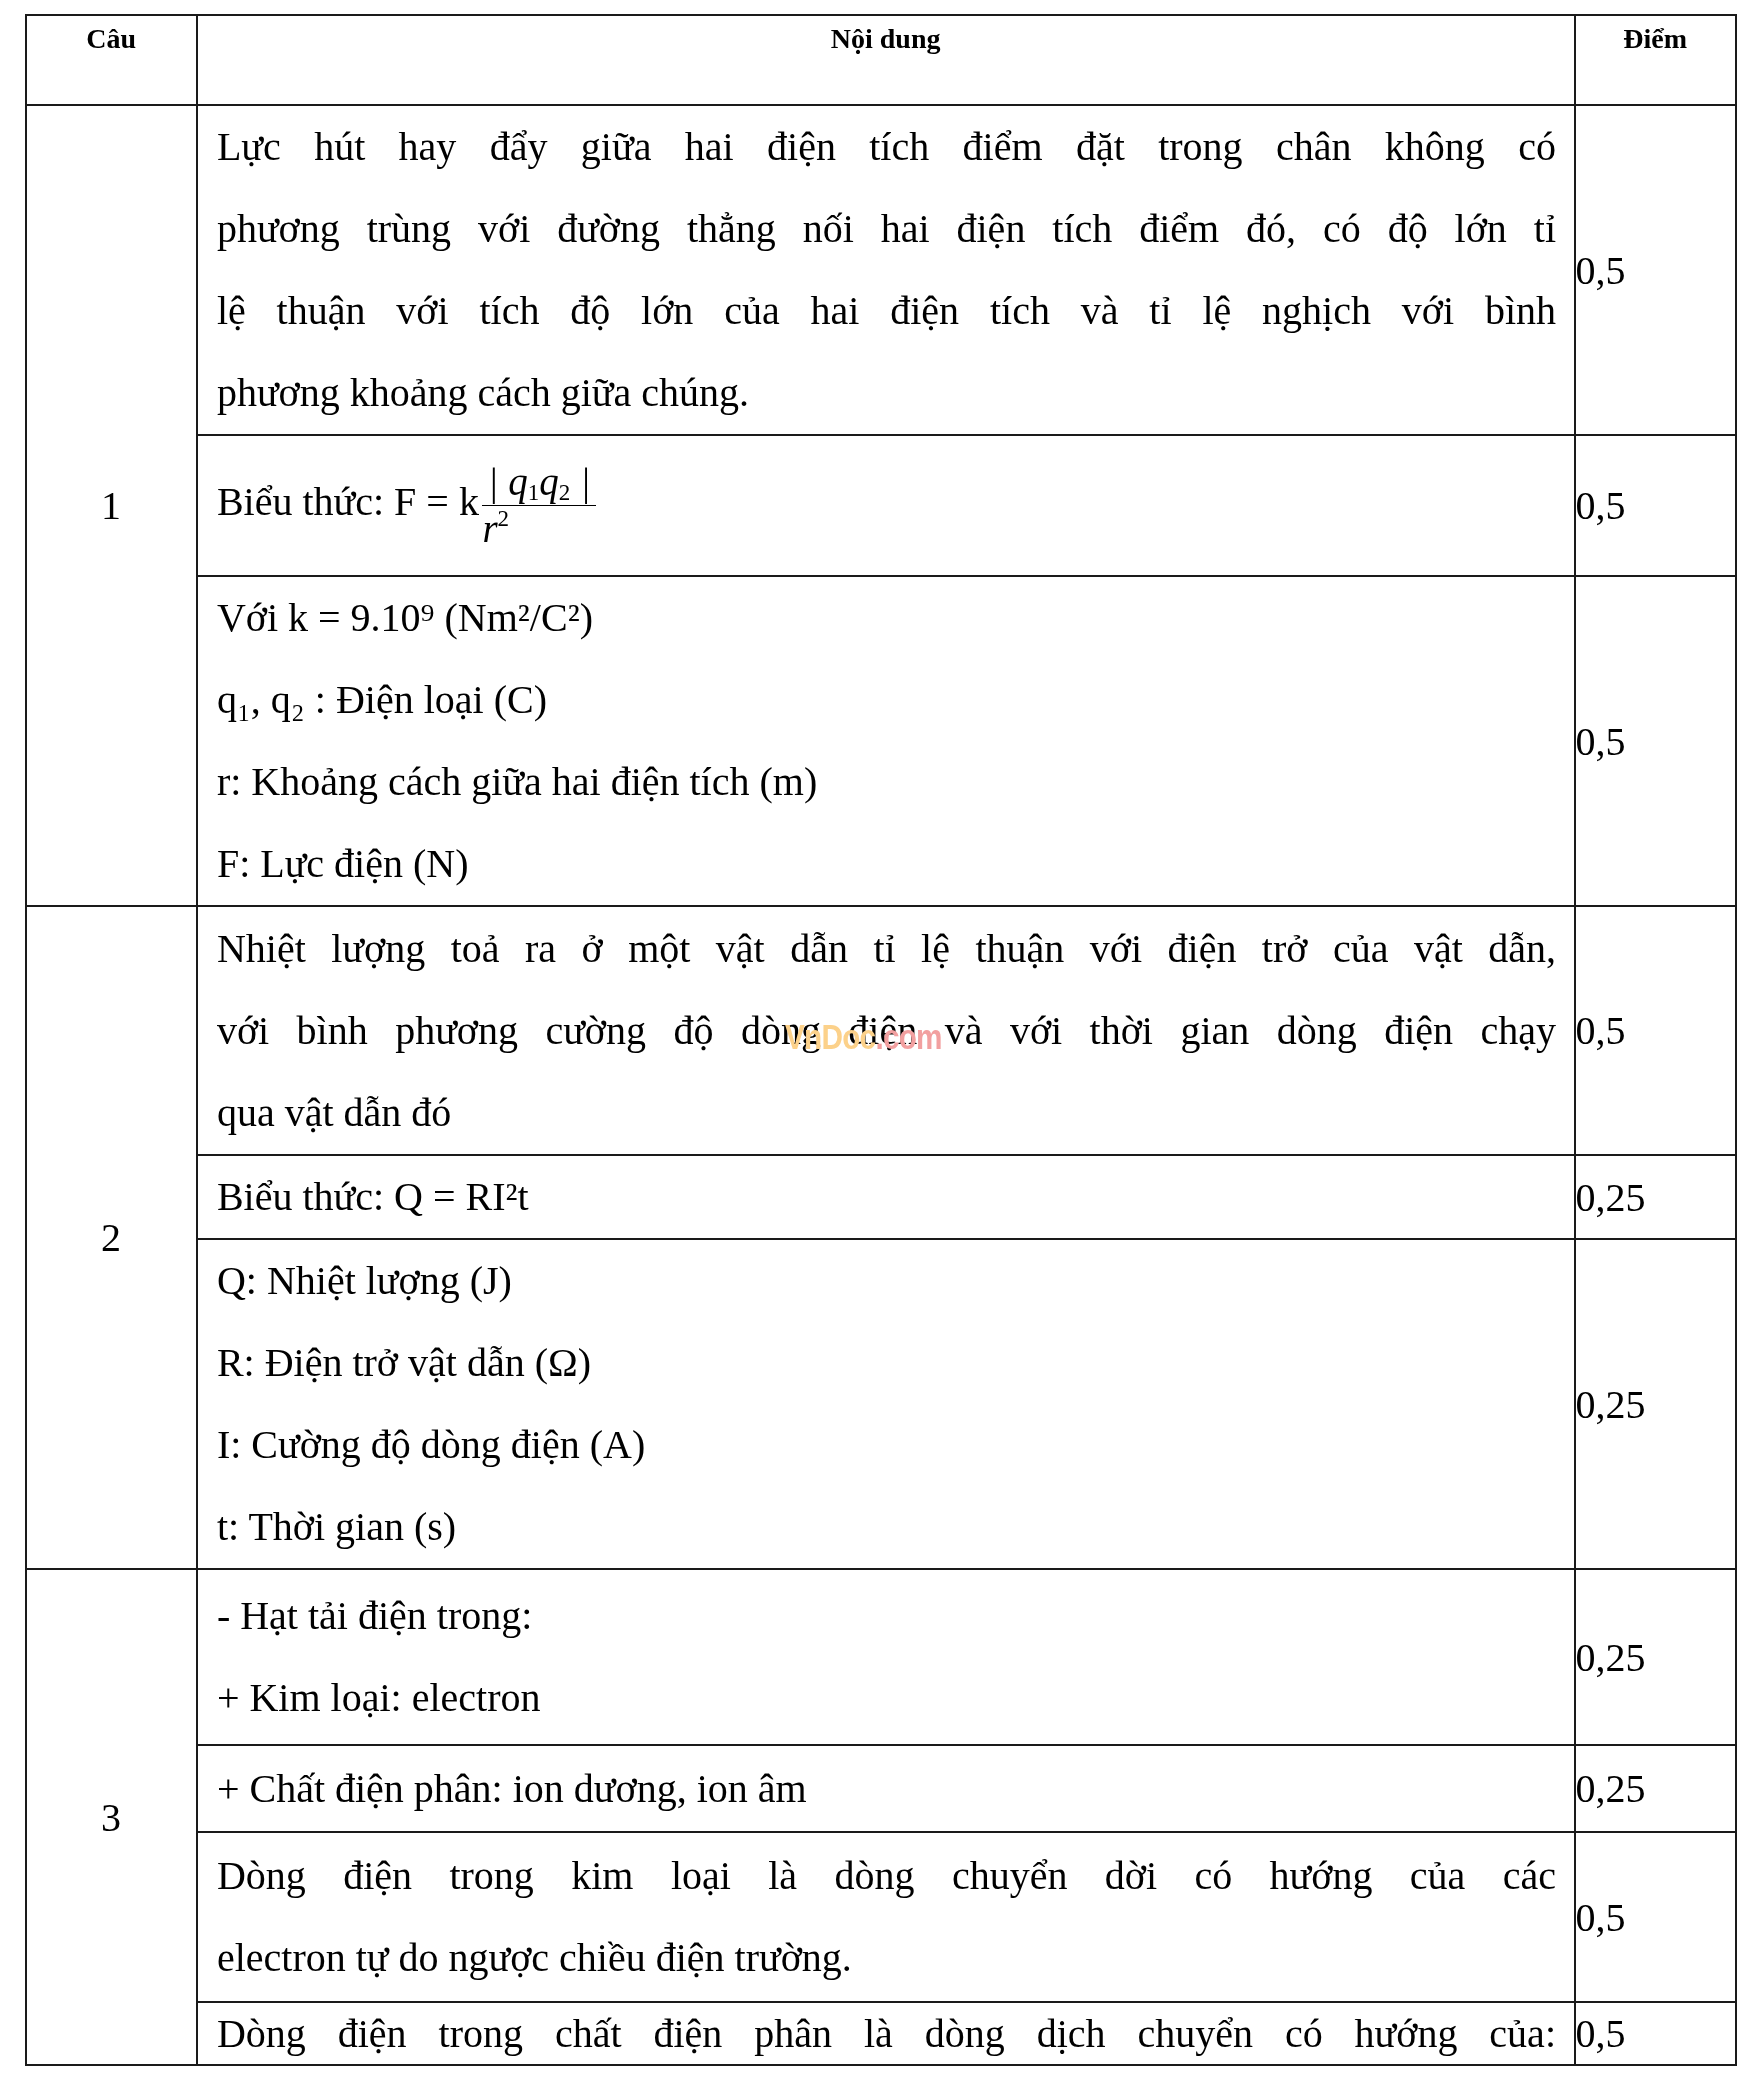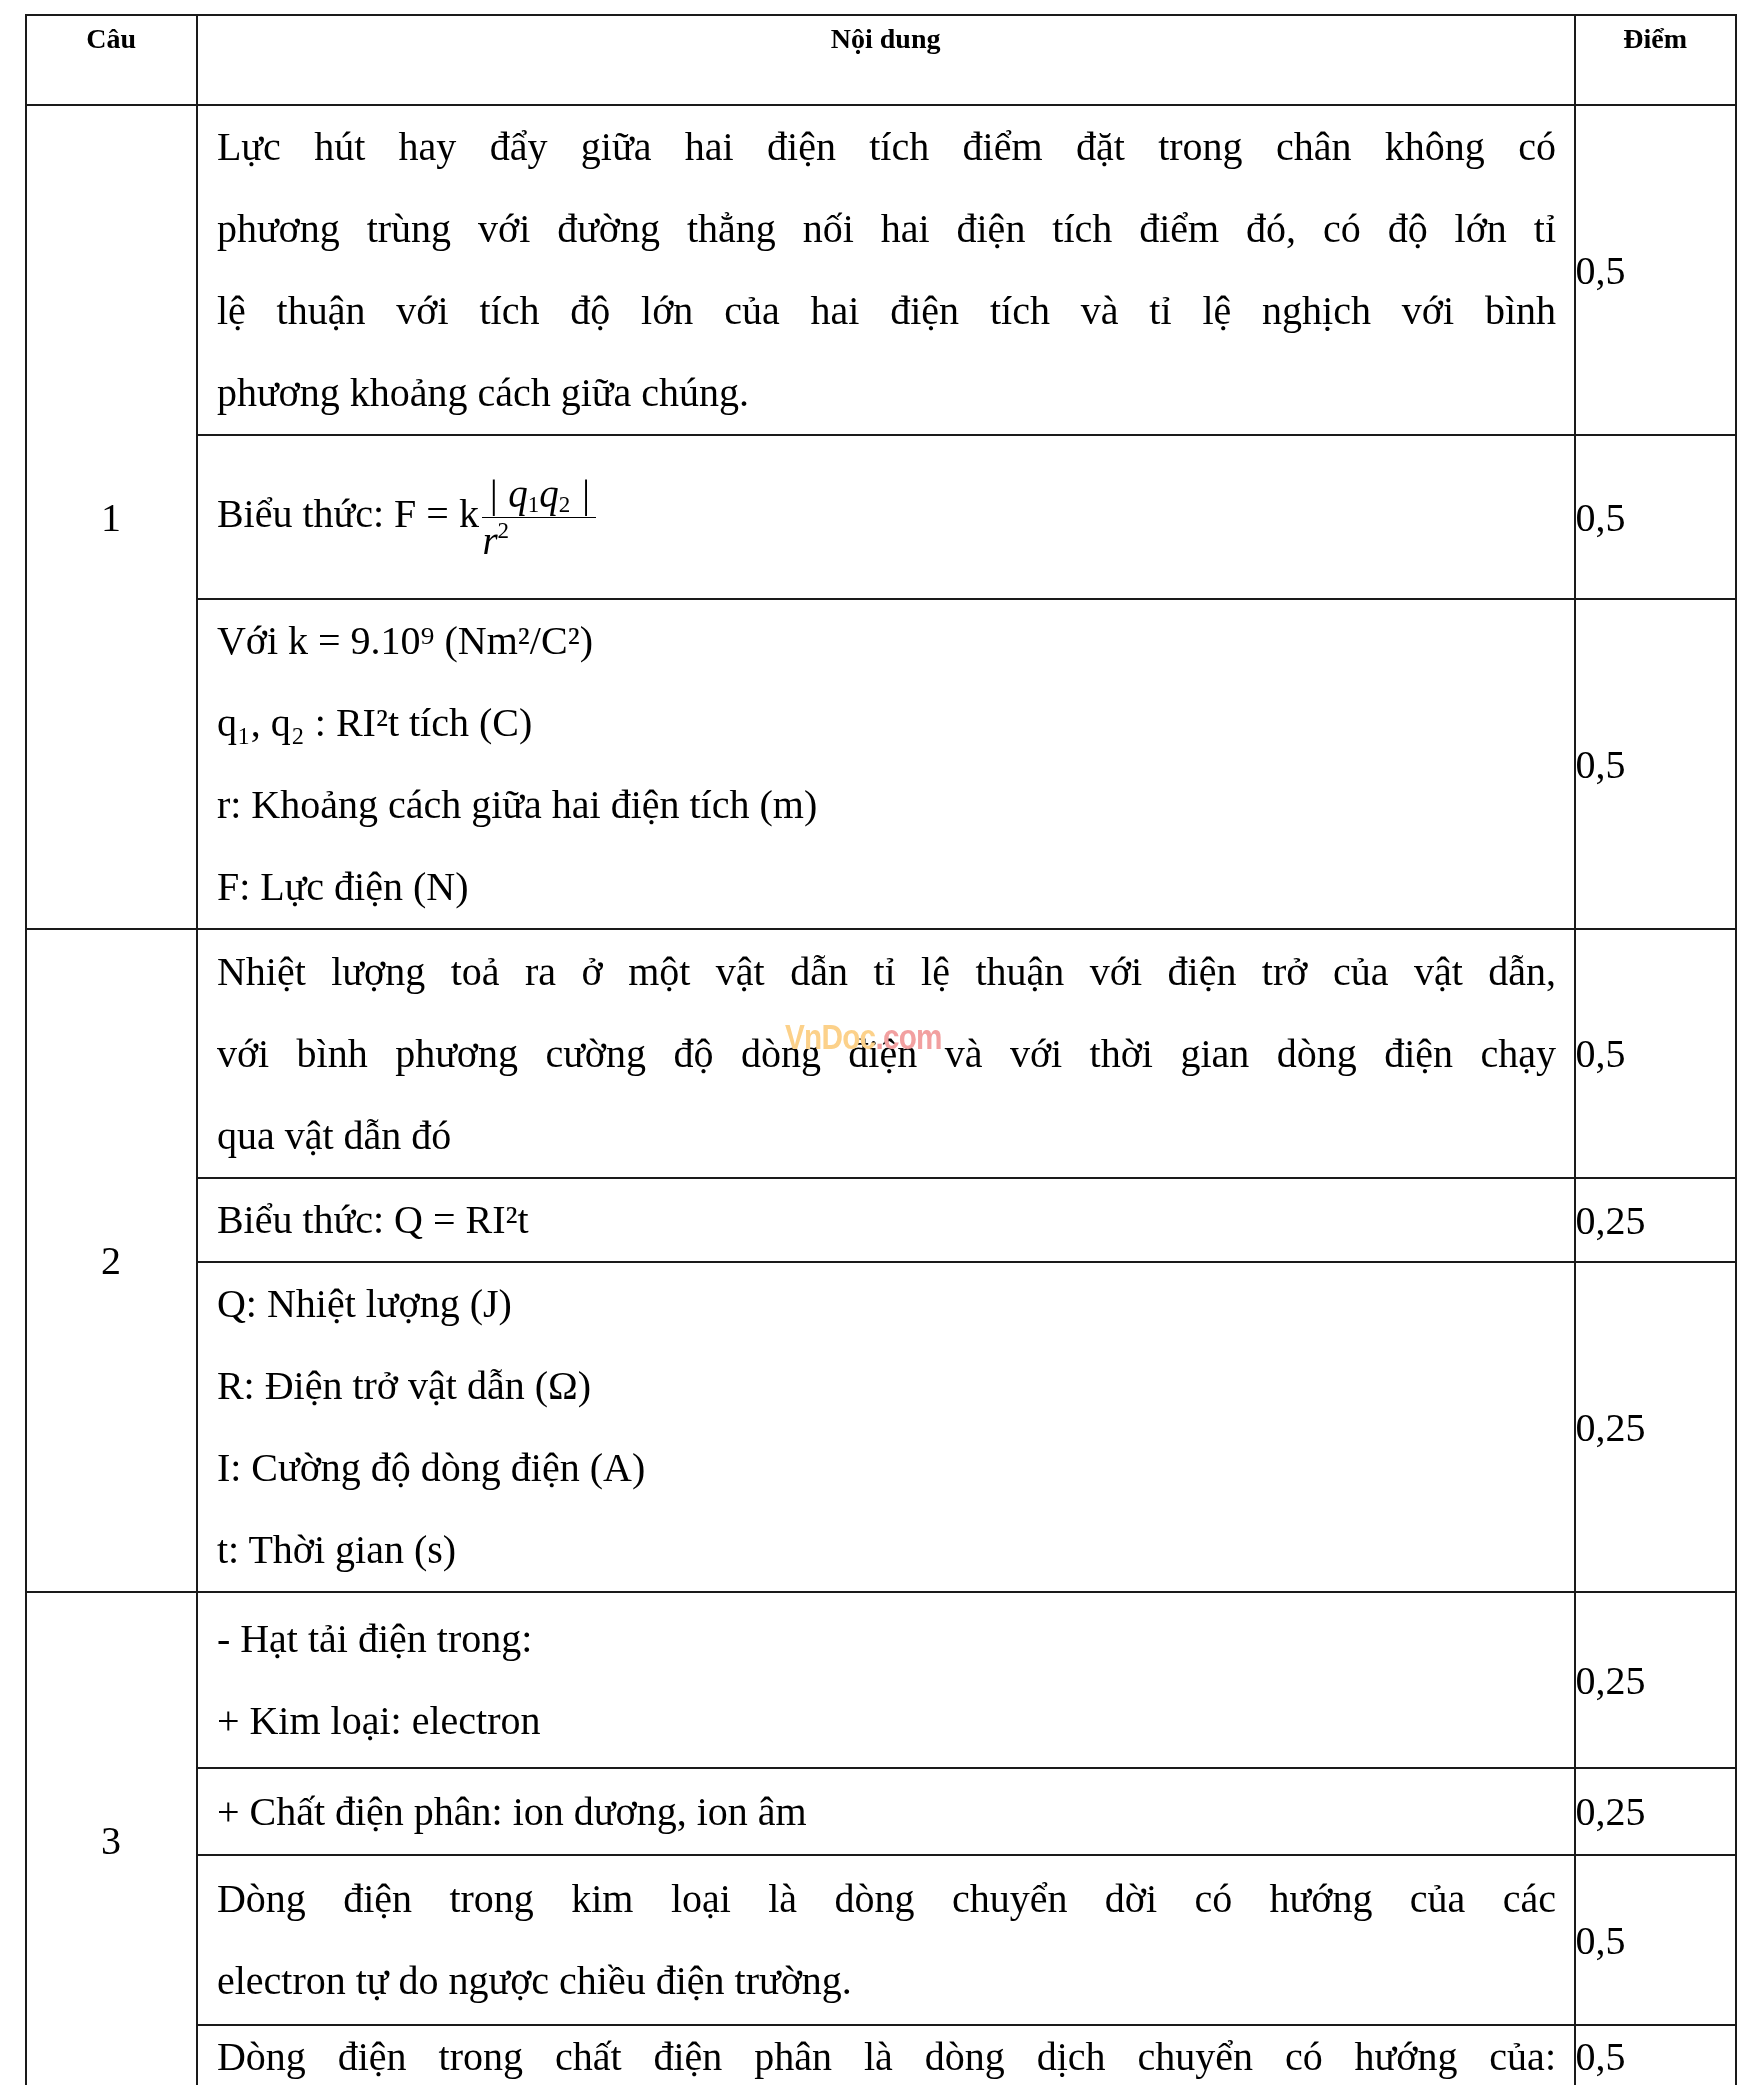--- a/index.html
+++ b/index.html
@@ -44,30 +44,30 @@
   <tr style="height:330px;">
     <td rowspan="3" class="num">1</td>
     <td class="content">
       <div class="line just">Lực hút hay đẩy giữa hai điện tích điểm đặt trong chân không có</div>
       <div class="line just">phương trùng với đường thẳng nối hai điện tích điểm đó, có độ lớn tỉ</div>
       <div class="line just">lệ thuận với tích độ lớn của hai điện tích và tỉ lệ nghịch với bình</div>
       <div class="line">phương khoảng cách giữa chúng.</div>
     </td>
     <td class="score">0,5</td>
   </tr>
-  <tr style="height:164px;">
+  <tr style="height:141px;">
     <td class="content">
       <span>Biểu thức: F = k</span><span class="frac"><span class="num-part">| q<sub>1</sub>q<sub>2</sub> |</span><span class="den-part">r<sup>2</sup></span></span>
     </td>
     <td class="score">0,5</td>
   </tr>
   <tr style="height:328px;">
     <td class="content">
       <div class="line">Với k = 9.10⁹ (Nm²/C²)</div>
-      <div class="line">q₁, q₂ : RI²t tích (C)</div>
+      <div class="line">q₁, q₂ : Điện loại (C)</div>
       <div class="line">r: Khoảng cách giữa hai điện tích (m)</div>
       <div class="line">F: Lực điện (N)</div>
     </td>
     <td class="score">0,5</td>
   </tr>
 
   <tr style="height:249px;">
     <td rowspan="3" class="num">2</td>
     <td class="content">
       <div class="line just">Nhiệt lượng toả ra ở một vật dẫn tỉ lệ thuận với điện trở của vật dẫn,</div>

